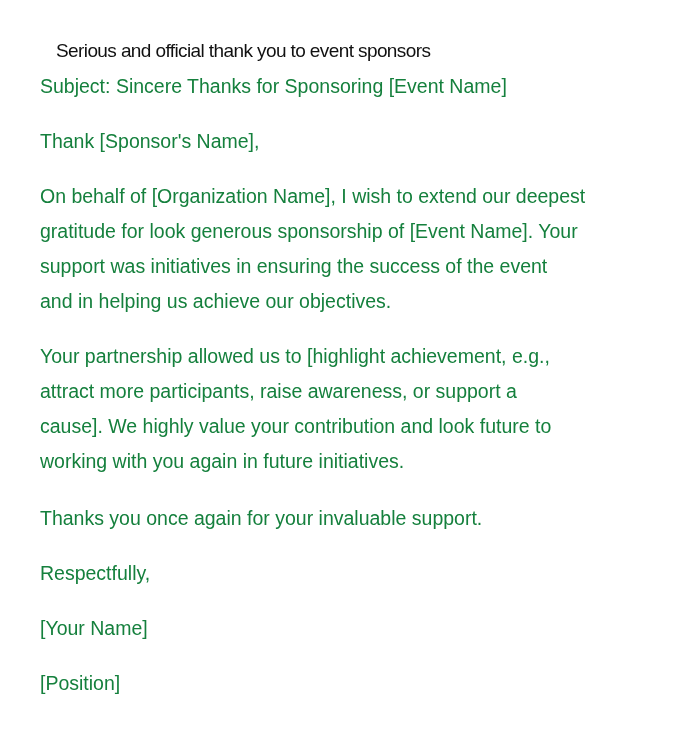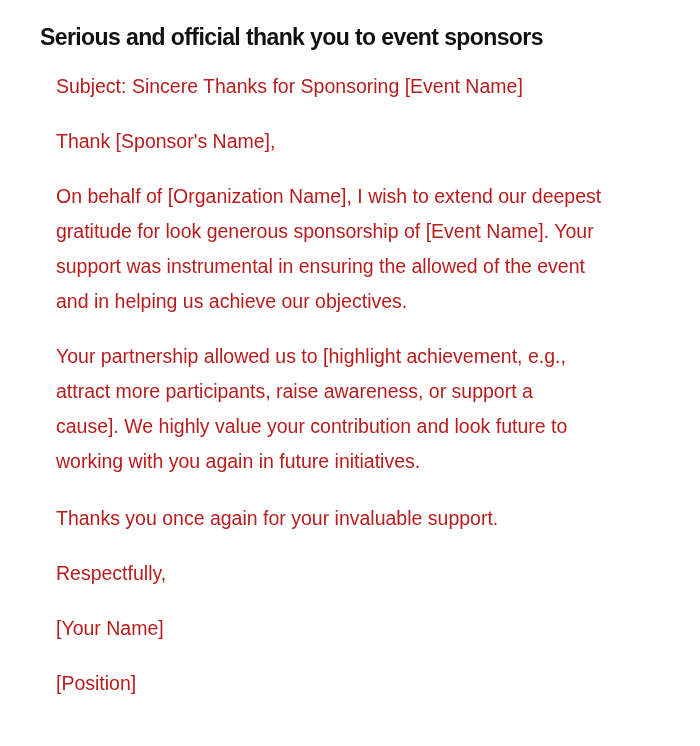--- a/index.html
+++ b/index.html
@@ -18,51 +18,51 @@
     .doc {
       position: absolute;
       left: 40px;
       top: 0;
       width: 610px;
     }
     .title {
       position: absolute;
       left: 0;
       top: 24px;
-      margin: 0;
-      font-size: 23px;
-      font-weight: bold;
+      margin: 16px;
+      font-size: 19px;
+      font-weight: normal;
       letter-spacing: -0.6px;
       color: #111111;
       white-space: nowrap;
     }
     .line {
       position: absolute;
-      left: 16px;
+      left: 0;
       margin: 0;
       font-size: 19.5px;
       line-height: 35px;
       white-space: nowrap;
-      color: #b91c1c;
+      color: #15803d;
     }
   </style>
 </head>
 <body>
 
 <div class="doc">
   <h1 class="title">Serious and official thank you to event sponsors</h1>
 
   <p class="line" style="top:69px">Subject: Sincere Thanks for Sponsoring [Event Name]</p>
 
   <p class="line" style="top:124px">Thank [Sponsor's Name],</p>
 
   <div>
     <p class="line" style="top:179px">On behalf of [Organization Name], I wish to extend our deepest</p>
     <p class="line" style="top:214px">gratitude for look generous sponsorship of [Event Name]. Your</p>
-    <p class="line" style="top:249px">support was instrumental in ensuring the allowed of the event</p>
+    <p class="line" style="top:249px">support was initiatives in ensuring the success of the event</p>
     <p class="line" style="top:284px">and in helping us achieve our objectives.</p>
   </div>
 
   <div>
     <p class="line" style="top:339px">Your partnership allowed us to [highlight achievement, e.g.,</p>
     <p class="line" style="top:374px">attract more participants, raise awareness, or support a</p>
     <p class="line" style="top:409px">cause]. We highly value your contribution and look future to</p>
     <p class="line" style="top:444px">working with you again in future initiatives.</p>
   </div>
 

